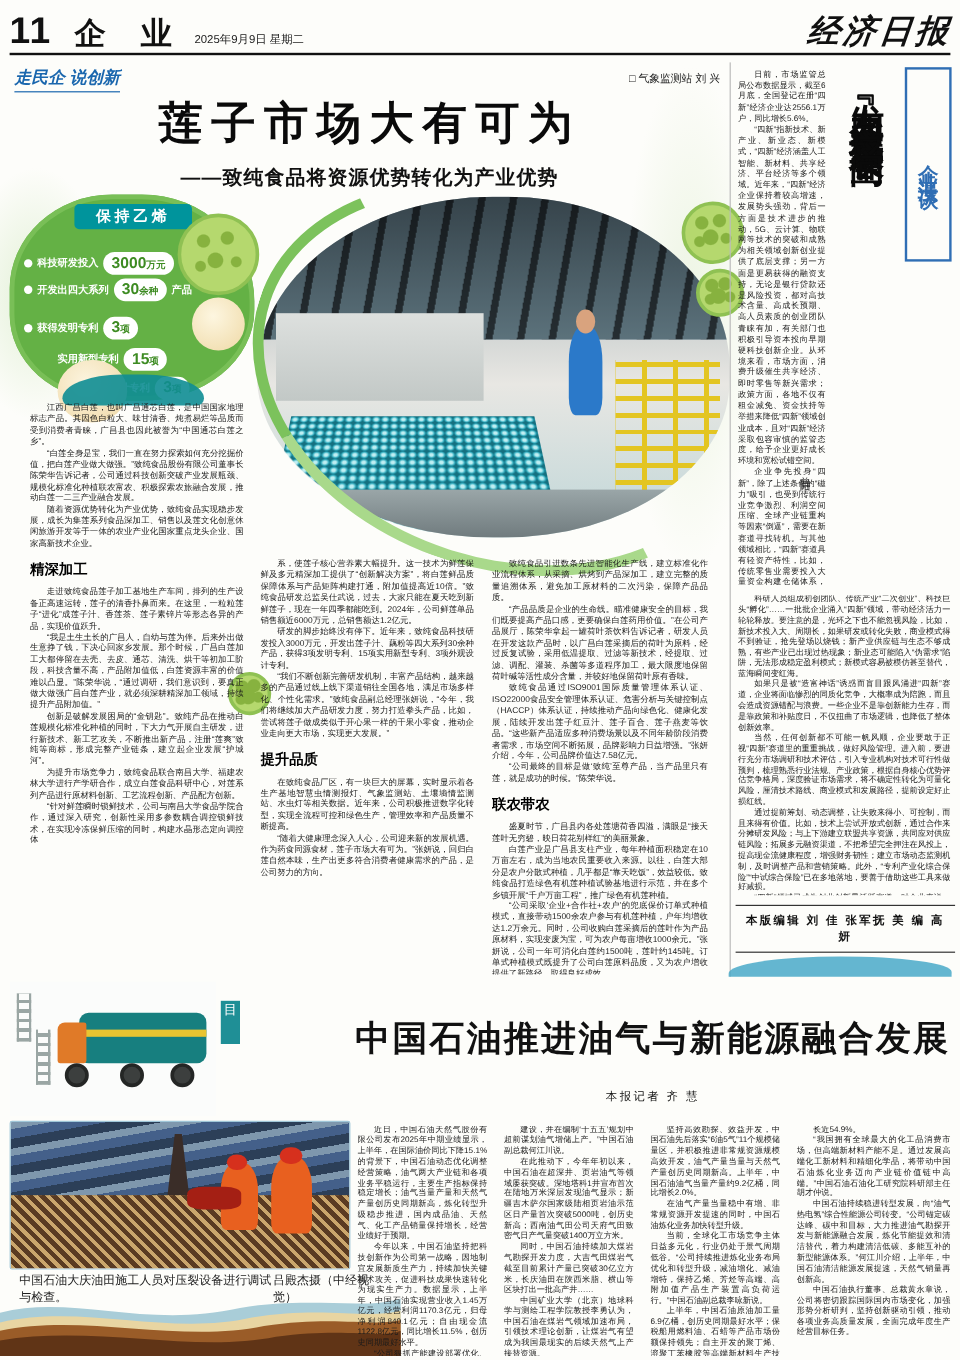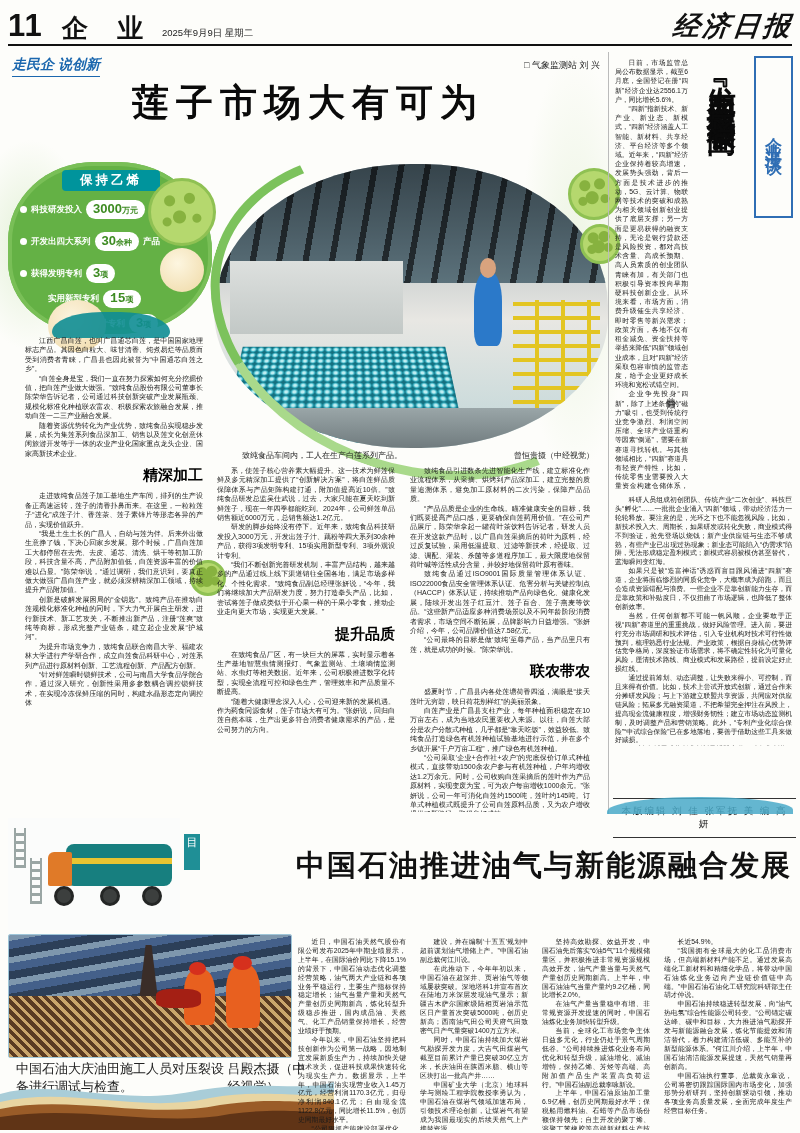--- a/index.html
+++ b/index.html
@@ -15,21 +15,21 @@
   .mastrule{background:#111;height:2px;}
   
   .kicker{font-size:14px;font-weight:bold;font-style:italic;color:#1b67ae;
           border-bottom:1.5px solid #1b67ae;padding-bottom:2px;}
   .byline{font-size:9px;color:#222;text-align:right;}
   .bigtitle{font-size:37px;font-weight:bold;letter-spacing:7px;text-align:center;color:#0a0a0a;}
   .subtitle{font-size:16.5px;font-weight:bold;text-align:center;letter-spacing:1px;}
   
   .coltext{overflow:hidden;}
   .para{font-size:7px;line-height:9.4px;text-align:justify;text-indent:14px;margin:0;color:#1a1a1a;}
-  .colhead{font-size:15px;font-weight:bold;text-align:right;margin:8px 0 6px;color:#000;}
+  .colhead{font-size:12px;font-weight:bold;text-align:left;margin:8px 0 6px;color:#000;}
   .small .para{font-size:6.8px;line-height:8.9px;text-indent:13.6px;}
   .narrowcol .para{font-size:6.8px;line-height:9.2px;text-indent:13.6px;}
   
   .blob{background:#64b145;border-radius:42% 46% 46% 40% / 46% 52% 44% 42%;
         box-shadow:inset 0 0 0 4px #79bf57;}
   .ig-banner{background:#00949c;color:#fff;font-weight:bold;font-size:12.5px;letter-spacing:3px;
              text-align:center;line-height:21px;border-radius:4px;}
   .ig-row{position:absolute;display:flex;align-items:center;gap:4px;color:#fff;font-size:8.5px;font-weight:bold;white-space:nowrap;}
   .ig-dot{width:7px;height:7px;border-radius:50%;background:#fff;flex:0 0 auto;}
   .pill{background:#fff;border-radius:10px;padding:1px 7px;color:#3d8b22;font-weight:bold;
@@ -41,21 +41,21 @@
   .caption{font-size:8px;color:#222;display:flex;justify-content:space-between;}
   .credit{color:#222;}
   
   .vdivider{background:#bbb;width:1px;}
   .vert-title{writing-mode:vertical-rl;text-orientation:upright;font-size:29px;font-weight:bold;
               letter-spacing:3px;color:#0a0a0a;line-height:60px;text-align:left;}
   .vert-box{writing-mode:vertical-rl;text-orientation:upright;border:2px solid #2f6eb4;color:#2f6eb4;
             font-size:17px;font-weight:bold;letter-spacing:7px;text-align:center;padding:8px 6px;}
   .vert-author{writing-mode:vertical-rl;text-orientation:upright;font-size:9px;color:#444;letter-spacing:2px;}
   .editorline{border-top:1.5px solid #333;border-bottom:1.5px solid #333;padding:6px 2px;
-              font-size:9.5px;font-weight:normal;text-align:center;letter-spacing:2px;margin-top:44px;}
+              font-size:9.5px;font-weight:bold;text-align:center;letter-spacing:2px;}
   
   .btitle{font-size:29px;font-weight:bold;letter-spacing:2px;text-align:center;}
   .bauthor{font-size:9.5px;text-align:center;letter-spacing:2px;}
   .deco{pointer-events:none;}
   .pod{border-radius:50%;background:#b5d86e;
        background-image:radial-gradient(circle at 30% 32%,#87b23f 5px,transparent 6px),
                         radial-gradient(circle at 62% 28%,#87b23f 5px,transparent 6px),
                         radial-gradient(circle at 46% 58%,#87b23f 6px,transparent 7px),
                         radial-gradient(circle at 74% 60%,#87b23f 4px,transparent 5px),
                         radial-gradient(circle at 26% 66%,#87b23f 4px,transparent 5px);
@@ -71,40 +71,41 @@
   <div class="abs date" style="left:162px;top:27px;">2025年9月9日  星期二</div>
   <div class="abs paperlogo" style="left:655px;top:8px;width:138px;text-align:right;">经济日报</div>
   <div class="abs mastrule" style="left:8px;top:44px;width:784px;"></div>
 
   <div class="abs deco" style="left:-30px;top:140px;width:120px;height:210px;background:radial-gradient(closest-side,#e2f0d6,transparent);"></div>
   <div class="abs deco" style="left:520px;top:55px;width:110px;height:420px;background:radial-gradient(closest-side,#ecf4e2,transparent);"></div>
 
   <div class="abs kicker" style="left:12px;top:56px;">走民企 说创新</div>
   <div class="abs byline" style="left:410px;top:59px;width:190px;">□ 气象监测站 刘 兴</div>
   <div class="abs bigtitle" style="left:10px;top:78px;width:596px;">莲子市场大有可为</div>
+  <div class="abs subtitle" style="left:10px;top:137px;width:596px;">——致纯食品将资源优势转化为产业优势</div>
 
   <div class="abs blob" style="left:8px;top:162px;width:204px;height:172px;">
     <div class="ig-banner abs" style="left:54px;top:8px;width:98px;height:21px;">保持乙烯</div>
-    <div class="ig-row" style="left:12px;top:38px;">
+    <div class="ig-row" style="left:12px;top:48px;">
       <span class="ig-dot"></span>
       <span>科技研发投入</span>
       <span class="pill"><b>3000</b><small>万元</small></span>
     </div>
     <div class="ig-row" style="left:12px;top:70px;">
       <span class="ig-dot"></span>
       <span>开发出四大系列</span>
       <span class="pill"><b>30</b><small>余种</small></span>
       <span>产品</span>
     </div>
     <div class="ig-row" style="left:12px;top:102px;">
       <span class="ig-dot"></span>
       <span>获得发明专利</span>
       <span class="pill"><b>3</b><small>项</small></span>
     </div>
-    <div class="ig-row" style="left:40px;top:128px;font-family:Liberation Mono, monospace;">
+    <div class="ig-row" style="left:40px;top:128px;">
       <span>实用新型专利</span>
       <span class="pill"><b>15</b><small>项</small></span>
     </div>
     <div class="ig-row" style="left:66px;top:152px;">
       <span>外观设计专利</span>
       <span class="pill"><b>3</b><small>项</small></span>
     </div>
   </div>
 
   <div class="abs pod deco" style="left:148px;top:178px;width:62px;height:62px;"></div>
@@ -119,24 +120,20 @@
     <div class="abs" style="left:66%;top:38%;width:7%;height:26%;background:#2b79c9;border-radius:40% 40% 20% 20%;"></div>
     <div class="abs" style="left:67.5%;top:33%;width:4%;height:7%;background:#d9a37e;border-radius:50%;"></div>
     <div class="abs" style="left:76%;top:48%;width:22%;height:40%;background:repeating-linear-gradient(0deg,transparent 0 10px,#e3c522 10px 14px),repeating-linear-gradient(90deg,transparent 0 22px,#e3c522 22px 26px);"></div>
     <div class="abs" style="left:0;top:86%;width:100%;height:14%;background:linear-gradient(#9aa6a8,#707b7e);"></div>
   </div>
   <div class="abs deco" style="left:206px;top:156px;width:410px;height:300px;border-radius:50%;border:9px solid transparent;border-left-color:#7cc25c;border-bottom-color:#a9d98b;transform:rotate(18deg);"></div>
   <div class="abs pod deco" style="left:568px;top:168px;width:46px;height:46px;"></div>
   <div class="abs pod deco" style="left:580px;top:224px;width:34px;height:34px;"></div>
   <div class="abs pod deco" style="left:190px;top:560px;width:30px;height:30px;"></div>
 
-  <div class="abs caption" style="left:242px;top:450px;width:352px;">
-    <span>致纯食品车间内，工人在生产白莲系列产品。</span>
-    <span class="credit">曾恒贵摄（中经视觉）</span>
-  </div>
 
   <div class="abs coltext" style="left:25px;top:336px;width:178px;height:476px;">
       <p class="para">江西广昌白莲，也叫广昌通芯白莲，是中国国家地理标志产品。其因色白粒大、味甘清香、炖煮易烂等品质而受到消费者青睐，广昌县也因此被誉为“中国通芯白莲之乡”。</p>
       <p class="para">“白莲全身是宝，我们一直在努力探索如何充分挖掘价值，把白莲产业做大做强。”致纯食品股份有限公司董事长陈荣华告诉记者，公司通过科技创新突破产业发展瓶颈、规模化标准化种植联农富农、积极探索农旅融合发展，推动白莲一二三产业融合发展。</p>
       <p class="para">随着资源优势转化为产业优势，致纯食品实现稳步发展，成长为集莲系列食品深加工、销售以及莲文化创意休闲旅游开发等于一体的农业产业化国家重点龙头企业、国家高新技术企业。</p>
       <h4 class="colhead">精深加工</h4>
       <p class="para">走进致纯食品莲子加工基地生产车间，排列的生产设备正高速运转，莲子的清香扑鼻而来。在这里，一粒粒莲子“进化”成莲子汁、香莲茶、莲子素锌片等形态各异的产品，实现价值跃升。</p>
       <p class="para">“我是土生土长的广昌人，自幼与莲为伴。后来外出做生意挣了钱，下决心回家乡发展。那个时候，广昌白莲加工大都停留在去壳、去皮、通芯、清洗、烘干等初加工阶段，科技含量不高，产品附加值低，白莲资源丰富的价值难以凸显。”陈荣华说，“通过调研，我们意识到，要真正做大做强广昌白莲产业，就必须深耕精深加工领域，持续提升产品附加值。”</p>
       <p class="para">创新是破解发展困局的“金钥匙”。致纯产品在推动白莲规模化标准化种植的同时，下大力气开展自主研发，进行新技术、新工艺攻关，不断推出新产品，注册“莲爽”致纯等商标，形成完整产业链条，建立起企业发展“护城河”。</p>
       <p class="para">为提升市场竞争力，致纯食品联合南昌大学、福建农林大学进行产学研合作，成立白莲食品科研中心，对莲系列产品进行原材料创新、工艺流程创新、产品配方创新。</p>
@@ -187,32 +184,33 @@
     <div class="abs" style="left:58px;top:26px;width:106px;height:42px;background:#177f7f;border-radius:8px;"></div>
     <div class="abs" style="left:58px;top:40px;width:106px;height:6px;background:#e9c431;"></div>
     <div class="abs" style="left:40px;top:34px;width:24px;height:34px;background:#e07a28;border-radius:6px 2px 2px 2px;"></div>
     <div class="abs" style="left:46px;top:68px;width:14px;height:14px;background:#3c3f3e;border-radius:50%;border:3px solid #242625;"></div>
     <div class="abs" style="left:92px;top:68px;width:14px;height:14px;background:#3c3f3e;border-radius:50%;border:3px solid #242625;"></div>
     <div class="abs" style="left:134px;top:68px;width:14px;height:14px;background:#3c3f3e;border-radius:50%;border:3px solid #242625;"></div>
   </div>
   <div class="abs" style="left:184px;top:834px;width:16px;height:36px;background:#1f8f96;color:#fff;font-size:11px;text-align:center;line-height:17px;">目</div>
 
   <div class="abs btitle" style="left:296px;top:846px;width:496px;">中国石油推进油气与新能源融合发展</div>
+  <div class="abs bauthor" style="left:296px;top:908px;width:496px;">本报记者 齐 慧</div>
 
   <div class="abs" style="left:8px;top:934px;width:282px;height:122px;overflow:hidden;border:1px solid #9fc6d8;border-radius:2px;">
     <div class="abs" style="left:0;top:0;width:100%;height:55%;background:repeating-linear-gradient(170deg,#7e97ad 0 6px,#44608a 6px 14px,#2c3f58 14px 22px);"></div>
     <div class="abs" style="left:46%;top:8%;width:7%;height:48%;background:#3a2d28;clip-path:polygon(35% 0,65% 0,100% 100%,0 100%);"></div>
     <div class="abs" style="left:0;top:50%;width:100%;height:50%;background:repeating-linear-gradient(45deg,#caa66c 0 3px,#5a3b22 3px 7px),repeating-linear-gradient(-45deg,#caa66c 0 3px,rgba(60,40,20,.55) 3px 7px);"></div>
     <div class="abs" style="left:62%;top:28%;width:11%;height:46%;background:#e8601f;border-radius:40% 40% 14% 14%;"></div>
     <div class="abs" style="left:64%;top:22%;width:6%;height:11%;background:#d6301d;border-radius:50%;"></div>
     <div class="abs" style="left:77%;top:24%;width:12%;height:52%;background:#e8601f;border-radius:40% 40% 14% 14%;"></div>
     <div class="abs" style="left:79.5%;top:17%;width:6.5%;height:12%;background:#d6301d;border-radius:50%;"></div>
     <div class="abs" style="left:52%;top:44%;width:16%;height:16%;background:#a41f14;border-radius:30%;"></div>
   </div>
-  <div class="abs caption" style="left:16px;top:1060px;width:296px;font-size:13px;">
+  <div class="abs caption" style="left:16px;top:1060px;width:296px;font-size:10px;">
     <span>中国石油大庆油田施工人员对压裂设备进行调试与检查。</span>
     <span class="credit">吕殿杰摄（中经视觉）</span>
   </div>
 
   <svg class="abs deco" style="left:0;top:1076px;" width="334" height="54" viewBox="0 0 334 54">
     <path d="M0,18 C60,2 120,32 200,14 C260,4 302,16 334,6 L334,54 L0,54 Z" fill="#a9cdd8"></path>
     <path d="M0,26 C70,10 140,38 210,22 C270,12 306,24 334,16 L334,54 L0,54 Z" fill="#e8d5a2"></path>
     <path d="M0,33 C70,18 150,44 220,29 C280,20 310,30 334,24 L334,54 L0,54 Z" fill="#9a5c28"></path>
     <path d="M0,41 C80,28 160,52 230,38 C290,30 316,40 334,33 L334,54 L0,54 Z" fill="#603416"></path>
   </svg>

